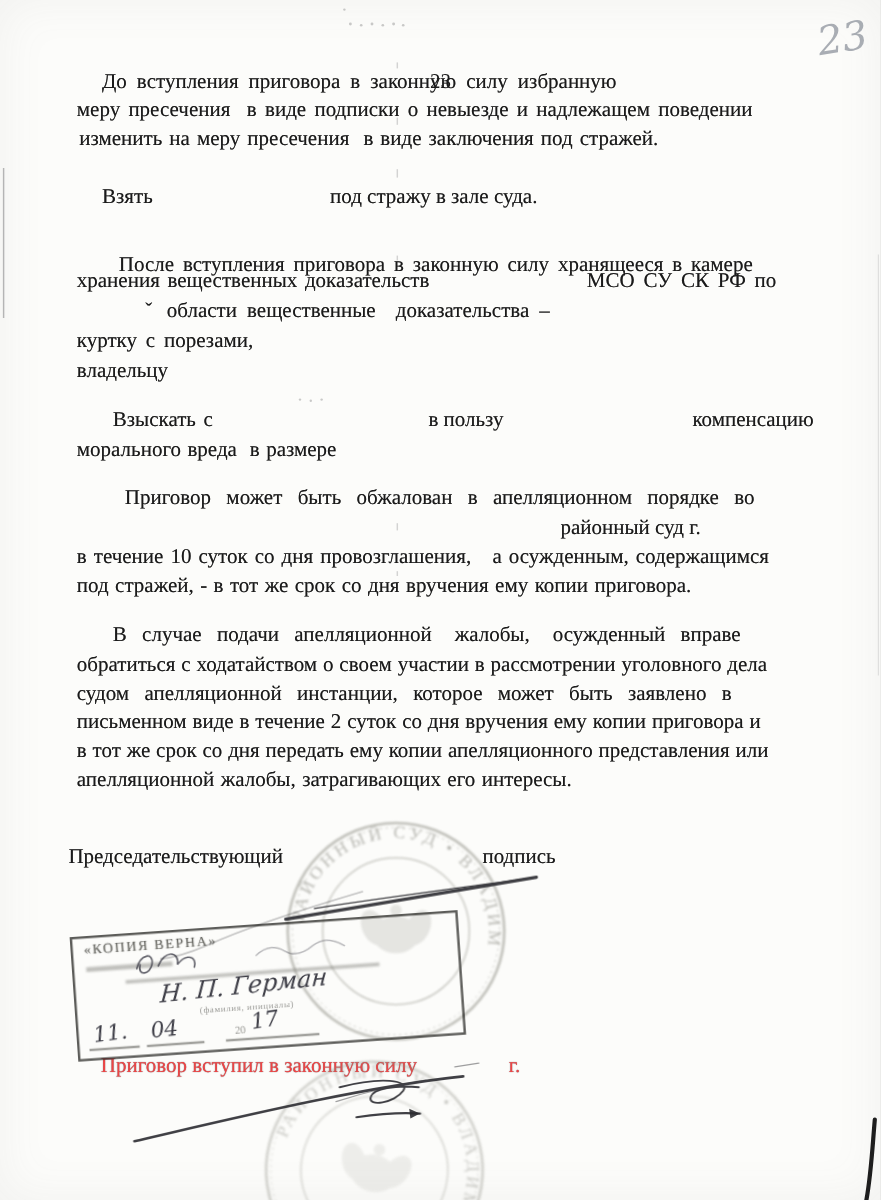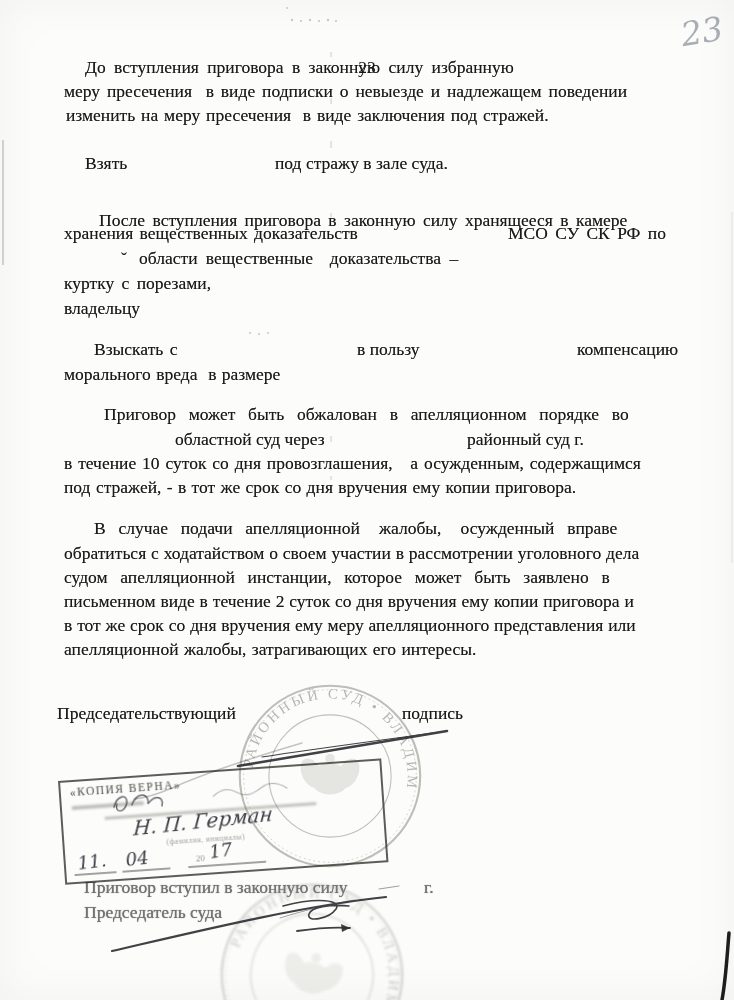--- a/index.html
+++ b/index.html
@@ -13,21 +13,21 @@
     color:#1a1a1a;
     box-shadow:inset 0 0 40px rgba(120,120,110,0.08);
   }
   .line{
     position:absolute;left:0;width:734px;height:26px;
     font-size:17.5px;line-height:24px;white-space:pre;
     z-index:3;
   }
   .seg{position:absolute;top:0;text-shadow:0 0 0.5px rgba(10,10,10,0.55);}
   .center{left:0;right:0;text-align:center;position:absolute;}
-  .fuzzy .seg{color:#737373;text-shadow:0 0 0.9px rgba(40,40,50,0.7);}
+  .fuzzy .seg{color:#ef4444;text-shadow:0 0 0.9px rgba(40,40,50,0.7);}
   .seal{position:absolute;z-index:4;pointer-events:none;}
   #rect-stamp{
     position:absolute;left:58px;top:781px;width:320px;height:100px;
     border:2.5px solid rgba(48,48,44,0.78);
     transform:rotate(-4deg);transform-origin:left top;
     z-index:5;
     filter:blur(0.2px);
   }
   #rect-stamp .st-title{
     position:absolute;left:9px;top:4px;
@@ -73,61 +73,57 @@
   <div class="line" style="top:55px"><span class="seg" style="left:85px;word-spacing:4px">До вступления приговора в законную силу избранную</span></div>
   <div class="line" style="top:79px"><span class="seg" style="left:64px;word-spacing:2.5px">меру пресечения  в виде подписки о невыезде и надлежащем поведении</span></div>
   <div class="line" style="top:103px"><span class="seg" style="left:66px;word-spacing:1.5px">изменить на меру пресечения  в виде заключения под стражей.</span></div>
   <div class="line" style="top:151px">
     <span class="seg" style="left:85px">Взять</span>
     <span class="seg" style="left:275px">под стражу в зале суда.</span>
   </div>
   <div class="line" style="top:208px"><span class="seg" style="left:99px;word-spacing:3px">После вступления приговора в законную силу хранящееся в камере</span></div>
   <div class="line" style="top:221px">
     <span class="seg" style="left:64px;word-spacing:2px">хранения вещественных доказательств</span>
-    <span class="seg" style="left:508px;word-spacing:3px">МСО СУ СК РФ по</span>
+    <span class="seg" style="left:489px;word-spacing:3px">МСО СУ СК РФ по</span>
   </div>
   <div class="line" style="top:246px">
     <span class="seg" style="left:121px">ˇ</span>
     <span class="seg" style="left:139px;word-spacing:4px">области вещественные  доказательства –</span>
   </div>
   <div class="line" style="top:271px">
     <span class="seg" style="left:64px;word-spacing:3px">куртку с порезами,</span>
   </div>
   <div class="line" style="top:296px"><span class="seg" style="left:64px">владельцу</span></div>
   <div class="line" style="top:337px">
     <span class="seg" style="left:94px;word-spacing:2px">Взыскать с</span>
     <span class="seg" style="left:357px">в пользу</span>
     <span class="seg" style="left:577px">компенсацию</span>
   </div>
   <div class="line" style="top:362px"><span class="seg" style="left:64px;word-spacing:1px">морального вреда  в размере</span></div>
   <div class="line" style="top:402px"><span class="seg" style="left:104px;word-spacing:2px">Приговор  может  быть  обжалован  в  апелляционном  порядке  во</span></div>
   <div class="line" style="top:427px">
-    <span class="seg" style="left:175px">областной суд через</span>
     <span class="seg" style="left:467px">районный суд г.</span>
   </div>
   <div class="line" style="top:451px"><span class="seg" style="left:64px;word-spacing:1.5px">в течение 10 суток со дня провозглашения,   а осужденным, содержащимся</span></div>
   <div class="line" style="top:475px"><span class="seg" style="left:64px;word-spacing:1px">под стражей, - в тот же срок со дня вручения ему копии приговора.</span></div>
   <div class="line" style="top:516px"><span class="seg" style="left:94px;word-spacing:2px">В  случае  подачи  апелляционной   жалобы,   осужденный  вправе</span></div>
   <div class="line" style="top:541px"><span class="seg" style="left:64px;word-spacing:0.5px">обратиться с ходатайством о своем участии в рассмотрении уголовного дела</span></div>
   <div class="line" style="top:565px"><span class="seg" style="left:64px;word-spacing:2px">судом  апелляционной  инстанции,  которое  может  быть  заявлено  в</span></div>
   <div class="line" style="top:589px"><span class="seg" style="left:64px;word-spacing:0.5px">письменном виде в течение 2 суток со дня вручения ему копии приговора и</span></div>
-  <div class="line" style="top:613px"><span class="seg" style="left:64px;word-spacing:0.5px">в тот же срок со дня вручения ему меру апелляционного представления или</span></div>
+  <div class="line" style="top:613px"><span class="seg" style="left:64px;word-spacing:0.5px">в тот же срок со дня передать ему копии апелляционного представления или</span></div>
   <div class="line" style="top:637px"><span class="seg" style="left:64px;word-spacing:1px">апелляционной жалобы, затрагивающих его интересы.</span></div>
 
   <div class="line" style="top:701px">
     <span class="seg" style="left:57px">Председательствующий</span>
     <span class="seg" style="left:402px">подпись</span>
   </div>
 
   <div class="line fuzzy" style="top:875px">
     <span class="seg" style="left:84px">Приговор вступил в законную силу</span>
     <span class="seg" style="left:424px">г.</span>
-  </div>
-  <div class="line fuzzy" style="top:900px">
-    <span class="seg" style="left:84px">Председатель суда</span>
   </div>
 
   <svg class="seal" style="left:233px;top:679px;opacity:0.55" width="194" height="194" viewBox="0 0 200 200">
     <defs>
       <path id="ring1" d="M 20,100 A 80,80 0 1 1 180,100 A 80,80 0 1 1 20,100"></path>
       <filter id="b1">
           <feGaussianBlur stdDeviation="0.8"></feGaussianBlur>
         </filter>
     </defs>
     <g filter="url(#b1)">

